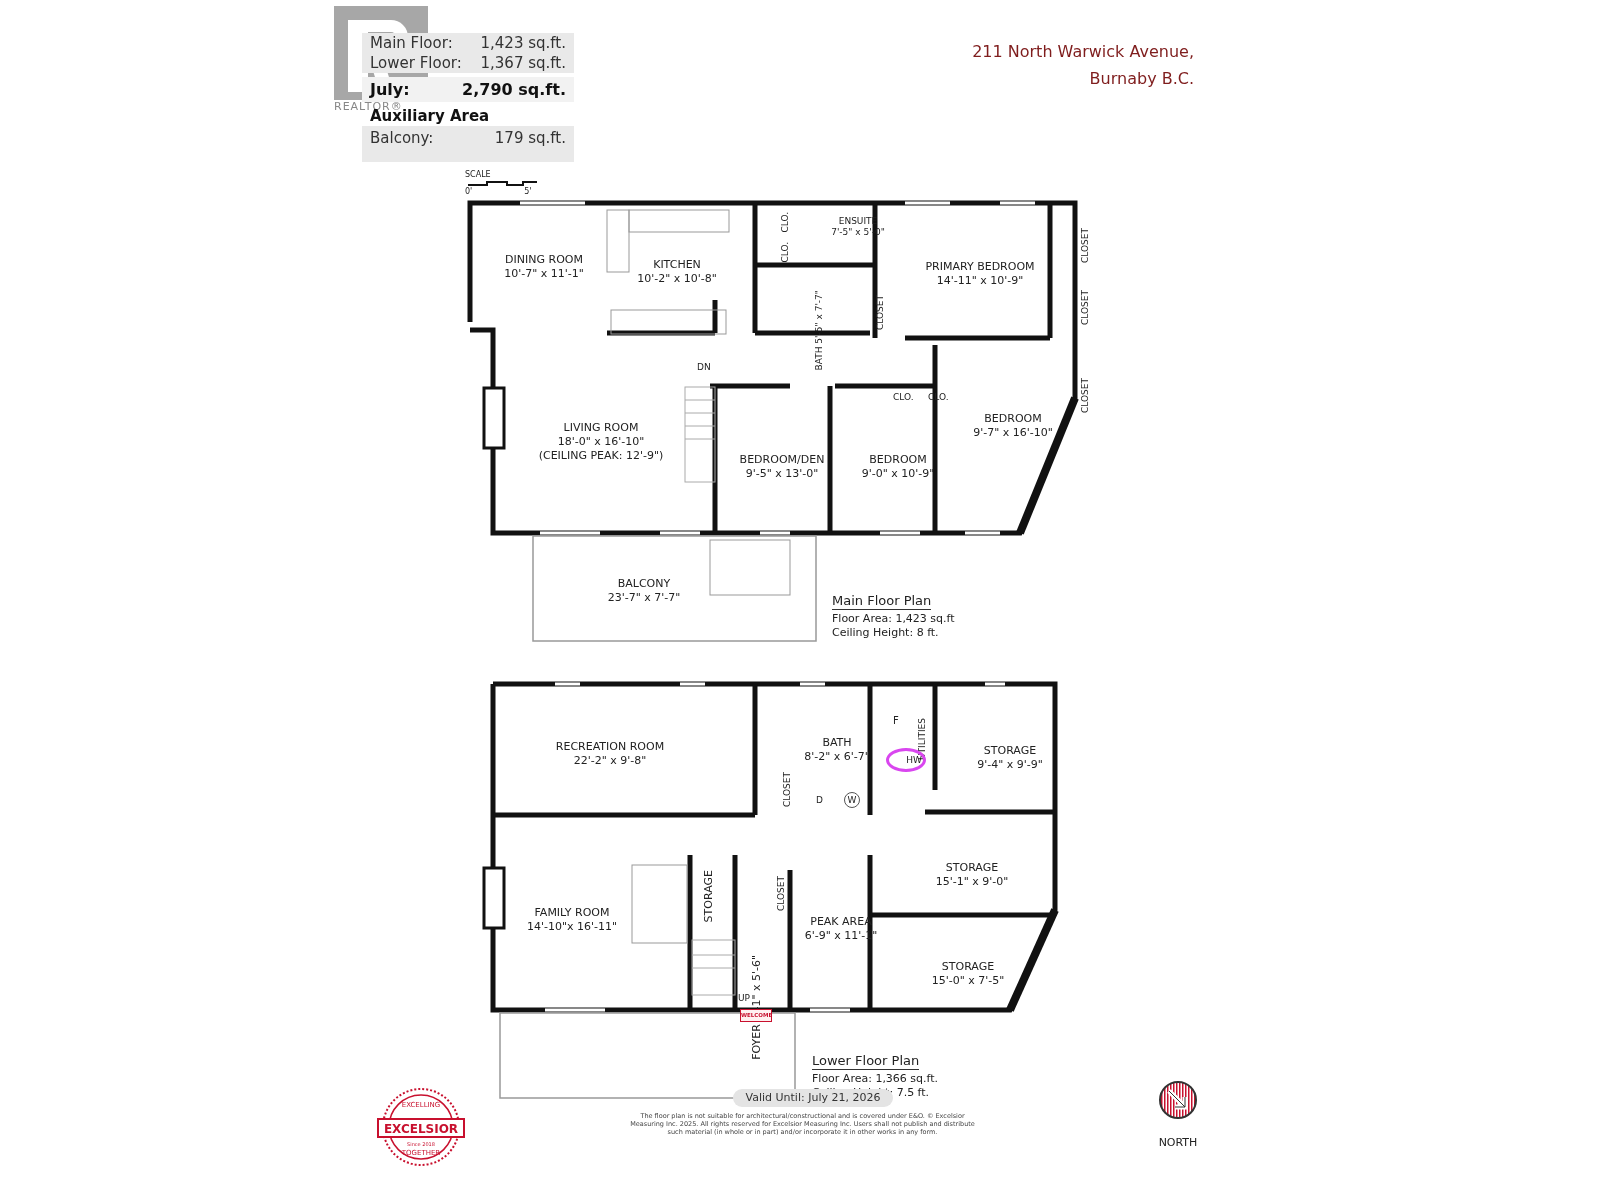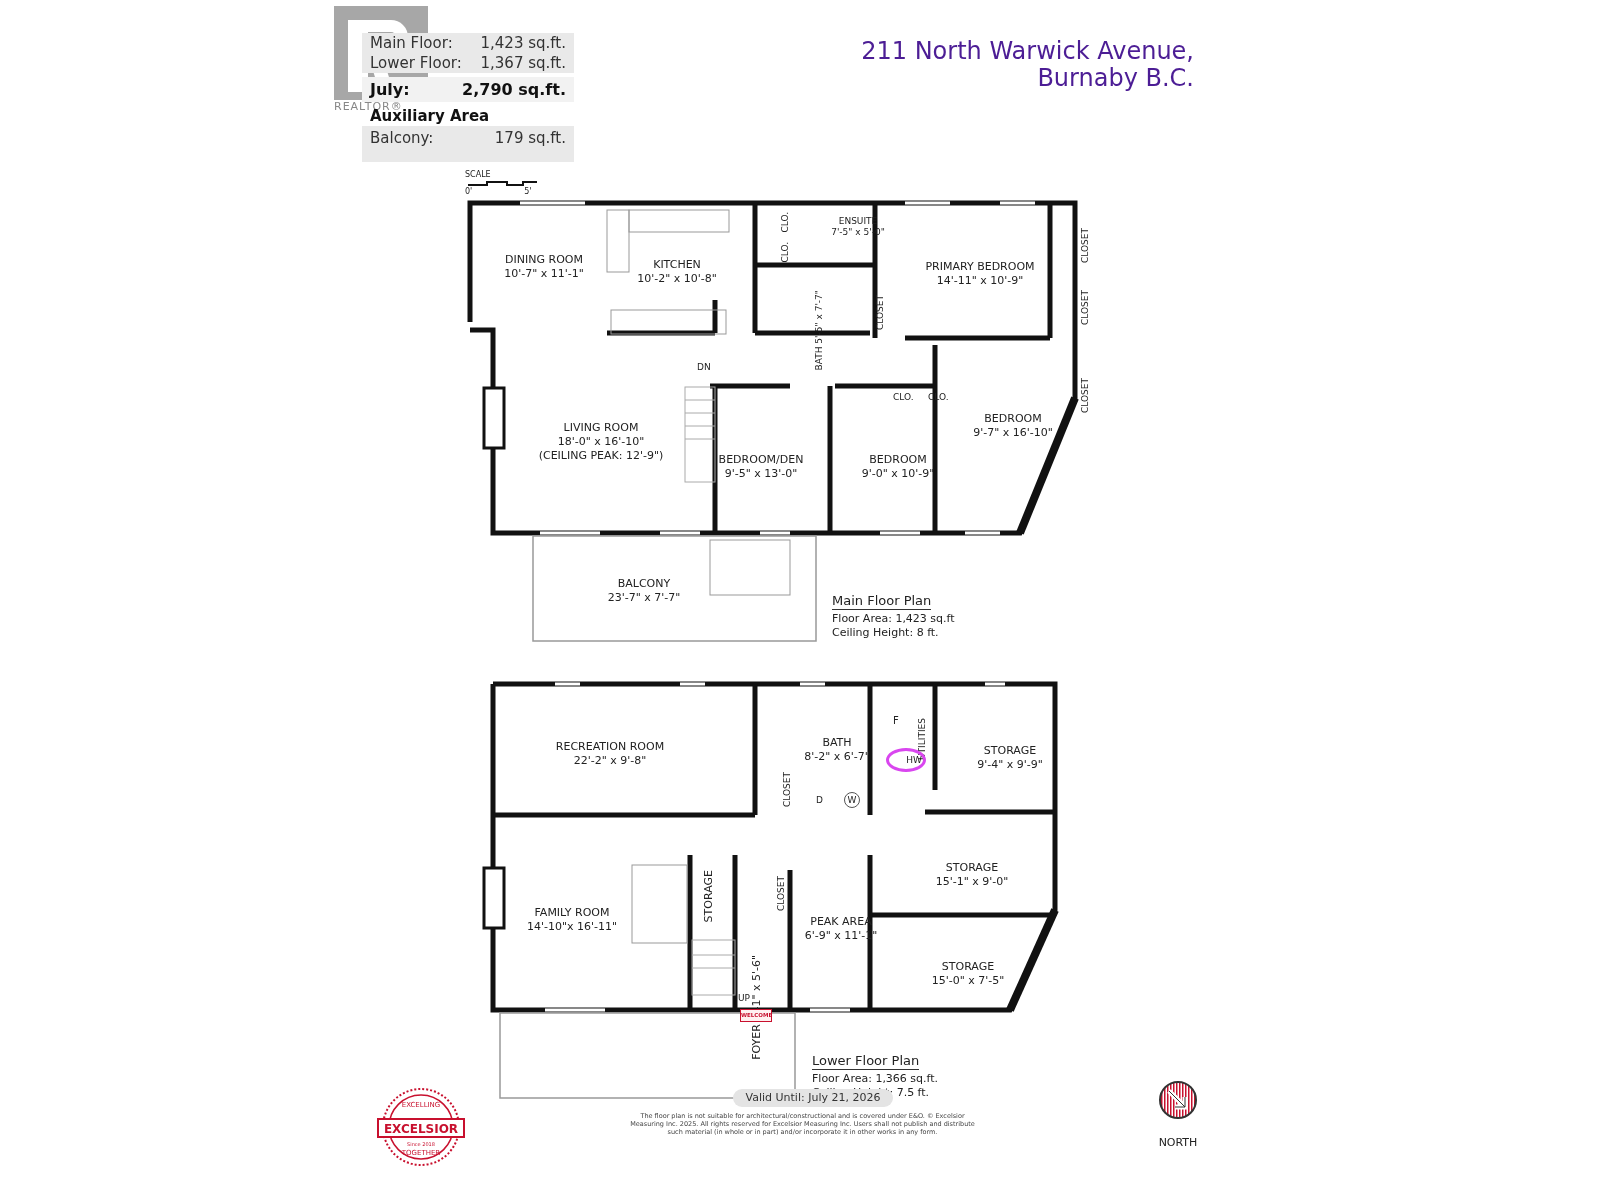--- a/index.html
+++ b/index.html
@@ -8,21 +8,21 @@
   .area-table { position:absolute; left:362px; top:33px; width:212px; }
   .area-row { display:flex; justify-content:space-between; font-size:15px; color:#333; padding:0 8px; line-height:20px; }
   .area-bg { background:#e9e9e9; }
   .area-total { font-weight:bold; color:#111; font-size:16px; margin-top:4px; height:25px; line-height:25px; background:#f2f2f2; }
   .aux-heading { font-size:15px; font-weight:bold; color:#111; padding:0 8px; margin-top:4px; line-height:20px; }
   .realtor-logo { position:absolute; left:334px; top:6px; width:94px; height:94px; background:#8a8a8a; opacity:0.75; }
   .realtor-logo .r-inner { position:absolute; left:14px; top:14px; width:20px; height:72px; background:#fff; }
   .realtor-logo .r-bowl { position:absolute; left:34px; top:14px; width:40px; height:34px; border:12px solid #fff; border-left:none; border-radius:0 26px 26px 0; box-sizing:border-box; }
   .realtor-logo .r-leg { position:absolute; left:40px; top:46px; width:14px; height:44px; background:#fff; transform:skewX(18deg); }
   .realtor-text { position:absolute; left:334px; top:100px; font-size:11px; color:#888; letter-spacing:1px; }
-  .address { position:absolute; right:406px; top:38px; text-align:right; font-size:24px; color:#4c1d95; line-height:27px; }
+  .address { position:absolute; right:406px; top:38px; text-align:right; font-size:16px; color:#7f1d1d; line-height:27px; }
   .room-label { position:absolute; text-align:center; font-size:11px; color:#222; line-height:14px; white-space:nowrap; transform:translateX(-50%); }
   .room-label .dims { display:block; }
   .vert { writing-mode:vertical-rl; transform:rotate(180deg); font-size:9px; }
   .small { font-size:9px;text-align:center; }
   .plan-info { position:absolute; font-size:11px; color:#222; line-height:14px; }
   .plan-info .plan-title { font-size:13px; border-bottom:1px solid #333; padding-bottom:1px; margin-bottom:2px; display:inline-block; }
   .valid-pill { position:absolute; left:733px; top:1089px; width:160px; height:18px; border-radius:9px; background:#e4e4e4; font-size:11px; text-align:center; line-height:18px; color:#333; }
   .disclaimer { position:absolute; left:630px; top:1112px; width:345px; font-size:6.5px; line-height:8px; text-align:center; color:#444; }
   .north { position:absolute; left:1155px; top:1080px; text-align:center; width:46px; }
   .north .label { font-size:11px; font-weight:normal; color:#222; margin-top:12px; }
@@ -160,21 +160,21 @@
 <div class="abs vert" style="left:875px;top:295px;">CLOSET</div>
 <div class="abs vert" style="left:780px;top:212px;">CLO.</div>
 <div class="abs vert" style="left:780px;top:242px;">CLO.</div>
 <div class="abs vert" style="left:1080px;top:228px;">CLOSET</div>
 <div class="abs vert" style="left:1080px;top:290px;">CLOSET</div>
 <div class="abs vert" style="left:1080px;top:378px;">CLOSET</div>
 <div class="abs small" style="left:893px;top:392px;">CLO.</div>
 <div class="abs small" style="left:928px;top:392px;">CLO.</div>
 <div class="abs small" style="left:697px;top:362px;">DN</div>
 <div class="room-label" style="left:601px;top:421px;"><span>LIVING ROOM</span><span class="dims">18'-0" x 16'-10"</span><span class="dims">(CEILING PEAK: 12'-9")</span></div>
-<div class="room-label" style="left:761px;top:453px;"><span>BEDROOM/DEN</span><span class="dims">9'-5" x 13'-0"</span></div>
+<div class="room-label" style="left:782px;top:453px;"><span>BEDROOM/DEN</span><span class="dims">9'-5" x 13'-0"</span></div>
 <div class="room-label" style="left:898px;top:453px;"><span>BEDROOM</span><span class="dims">9'-0" x 10'-9"</span></div>
 <div class="room-label" style="left:1013px;top:412px;"><span>BEDROOM</span><span class="dims">9'-7" x 16'-10"</span></div>
 <div class="room-label" style="left:644px;top:577px;"><span>BALCONY</span><span class="dims">23'-7" x 7'-7"</span></div>
 
 <div class="plan-info" style="left:832px;top:594px;">
   <div class="plan-title">Main Floor Plan</div>
   <div>Floor Area: 1,423 sq.ft</div>
   <div>Ceiling Height: 8 ft.</div>
 </div>
 

